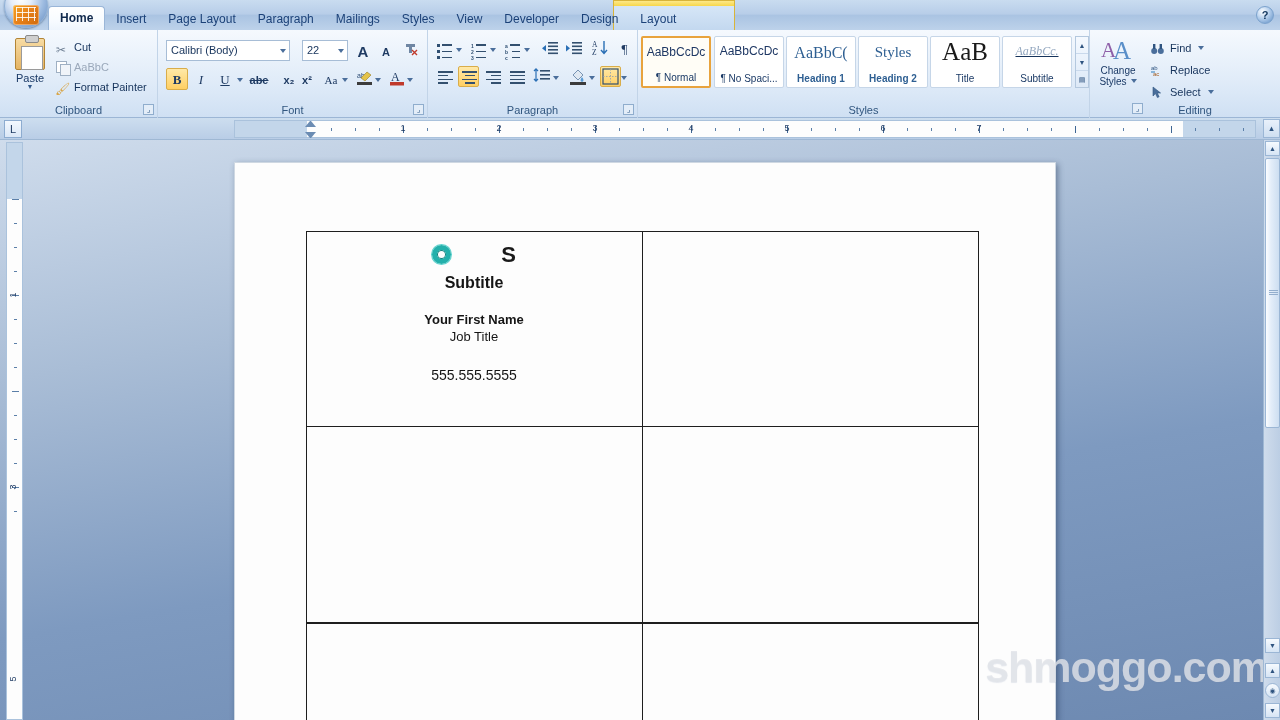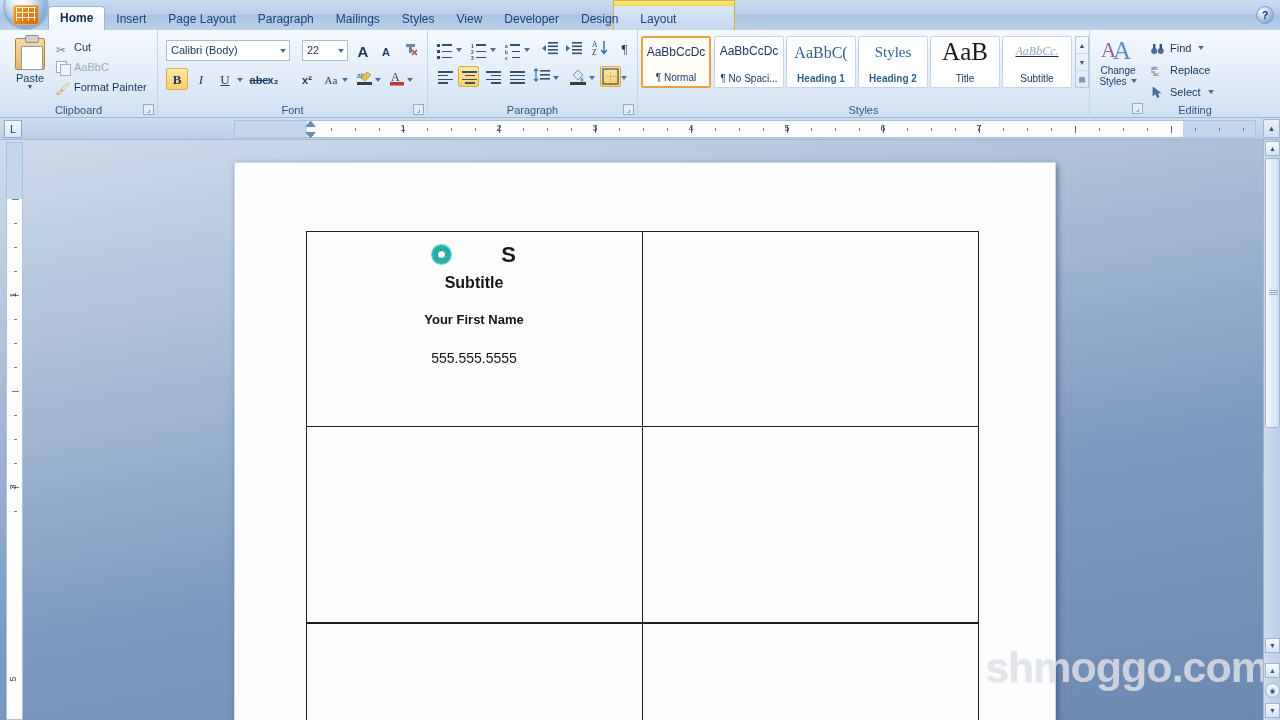--- a/index.html
+++ b/index.html
@@ -433,21 +433,21 @@
           <path d="M3 3 h9 v3 h-3 v6 h-3 v-6 h-3 z" fill="#6f86a3"></path>
           <path d="M9 9 l5 5 M14 9 l-5 5" stroke="#c0392b" stroke-width="1.4" fill="none"></path>
         </svg>
       </div>
 
       <div class="fbtn on" style="left:8px; top:38px; font-weight:bold; font-family:'Liberation Serif',serif;">B</div>
       <div class="fbtn" style="left:32px; top:38px; font-style:italic; font-family:'Liberation Serif',serif;">I</div>
       <div class="fbtn" style="left:56px; top:38px; text-decoration:underline; font-family:'Liberation Serif',serif;">U</div>
       <div class="split-caret" style="left:78px; top:38px;"></div>
       <div class="fbtn sm" style="left:90px; top:38px; text-decoration:line-through; font-weight:bold;">abe</div>
-      <div class="fbtn sm" style="left:104px; top:38px; font-weight:bold;">x₂</div>
+      <div class="fbtn sm" style="left:120px; top:38px; font-weight:bold;">x₂</div>
       <div class="fbtn sm" style="left:138px; top:38px; font-weight:bold;">x²</div>
       <div class="fbtn sm" style="left:162px; top:38px; font-family:'Liberation Serif',serif;">Aa</div>
       <div class="split-caret" style="left:183px; top:38px;"></div>
 
       <div class="fbtn sm" style="left:196px; top:38px;">
         <svg width="18" height="18" viewBox="0 0 18 18">
           <text x="1" y="9" font-size="7" fill="#2b4a72" font-family="sans-serif">ab</text>
           <path d="M11 3 l4 3 -6 6 -4 -3 z" fill="#e4c34a" stroke="#9a7d20" stroke-width=".6"></path>
           <rect x="1" y="13" width="15" height="3" fill="#3c3c3c"></rect>
         </svg>
@@ -762,20 +762,21 @@
       <div class="card-table">
         <div class="card-row">
           <div class="card-cell h1">
             <div class="card-inner">
               <div class="logo-row">
                 <div class="ring"></div>
                 <div class="logo-letter">S</div>
               </div>
               <div class="biz-sub">Subtitle</div>
               <div class="person-name">Your First Name</div>
+              <div class="person-title">Job Title</div>
               <div class="phone">555.555.5555</div>
             </div>
           </div>
           <div class="card-cell h1"></div>
         </div>
         <div class="card-row">
           <div class="card-cell h2"></div>
           <div class="card-cell h2"></div>
         </div>
         <div class="card-row">

